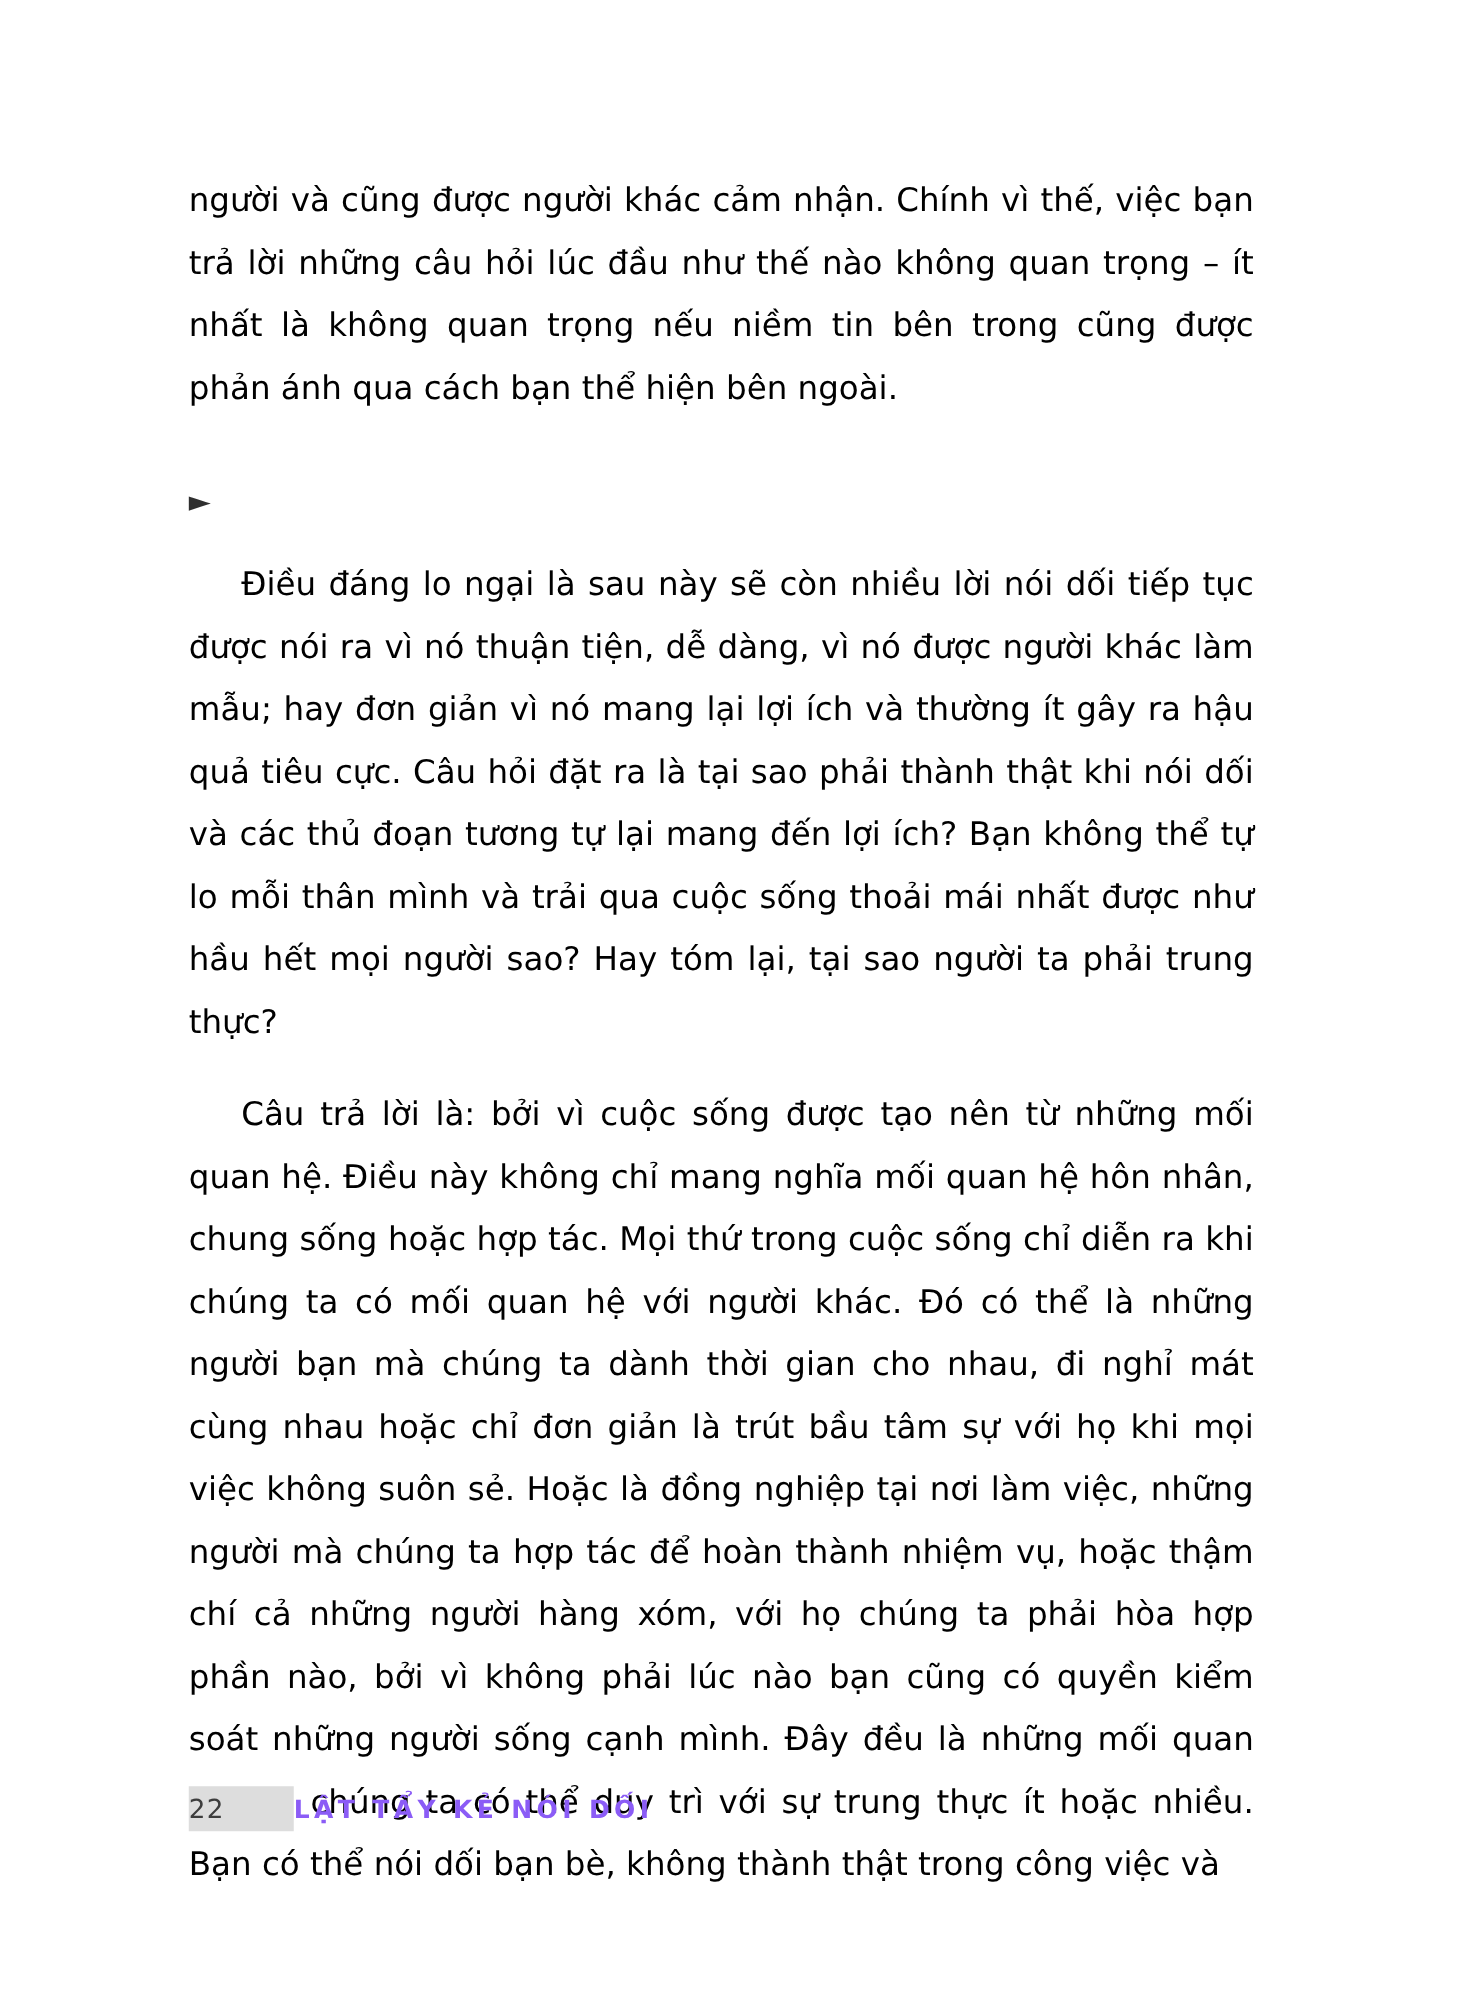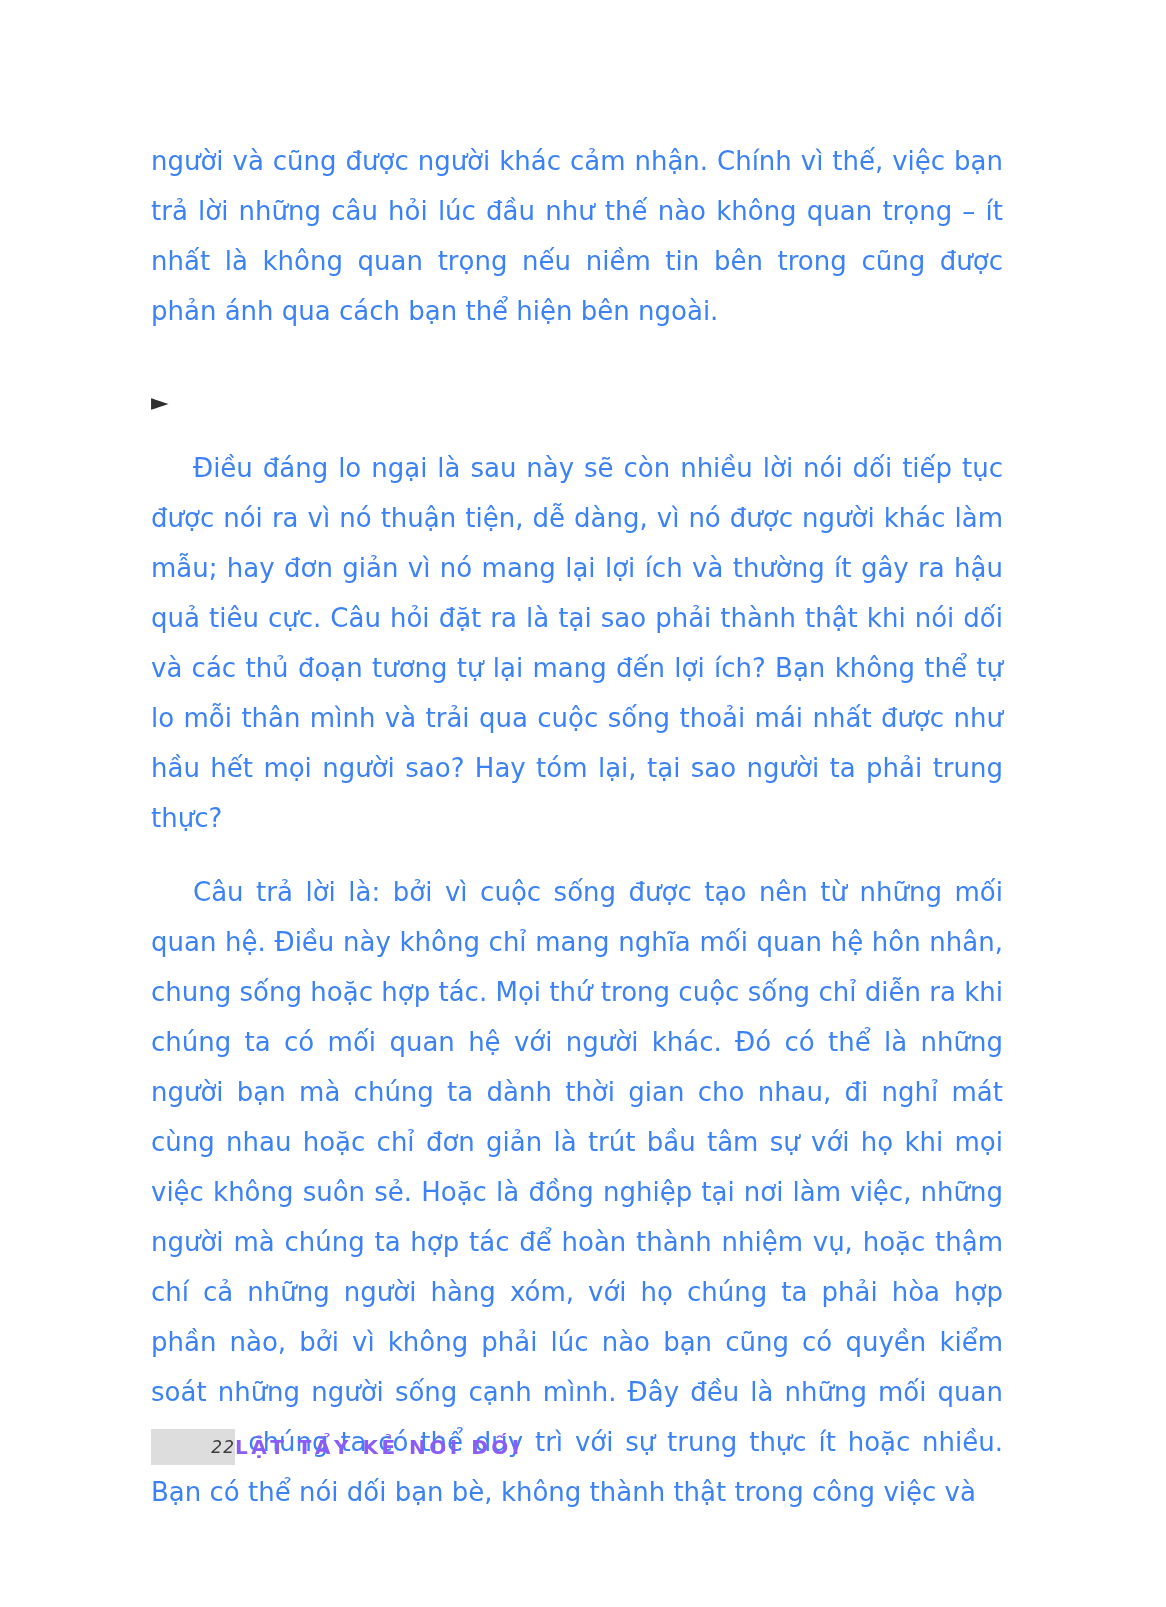--- a/index.html
+++ b/index.html
@@ -16,21 +16,21 @@
   .content {
     position: absolute;
     left: 151px;
     top: 136px;
     width: 852px;
   }
   .body-par {
     font-size: 26px;
     line-height: 50px;
     text-align: justify;
-    color: #3b82f6;
+    color: #000000;
     font-weight: 400;
   }
   .body-par.indent { text-indent: 42px; }
   .par-gap { margin-top: 24px; }
   .section-heading {
     display: flex;
     align-items: center;
     gap: 20px;
     margin: 54px 0 30px 0;
     font-size: 27px;
@@ -50,25 +50,24 @@
     top: 1429px;
     display: flex;
     align-items: center;
   }
   .page-number-box {
     width: 84px;
     height: 36px;
     background: #dddddd;
     display: flex;
     align-items: center;
-    justify-content: flex-end;
-    font-size: 17px;
+    justify-content: flex-start;
+    font-size: 21px;
     color: #3d3d3d;
     letter-spacing: 1px;
-    font-style: italic;
   }
   .running-title {
     font-size: 20px;
     font-weight: 700;
     letter-spacing: 3.5px;
     color: #8b5cf6;
   }
 </style>
 </head>
 <body>

